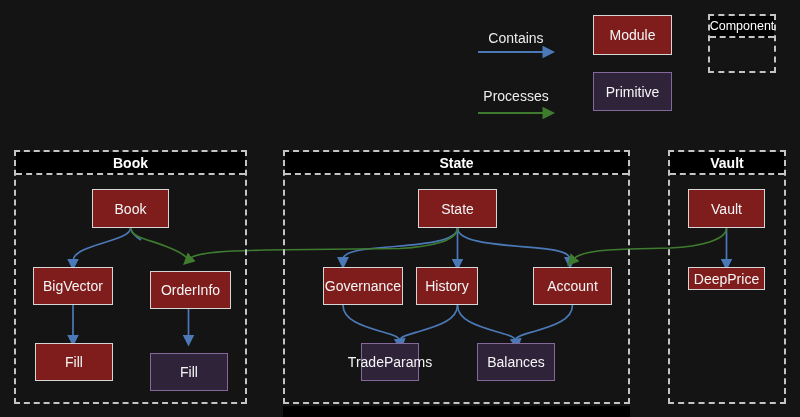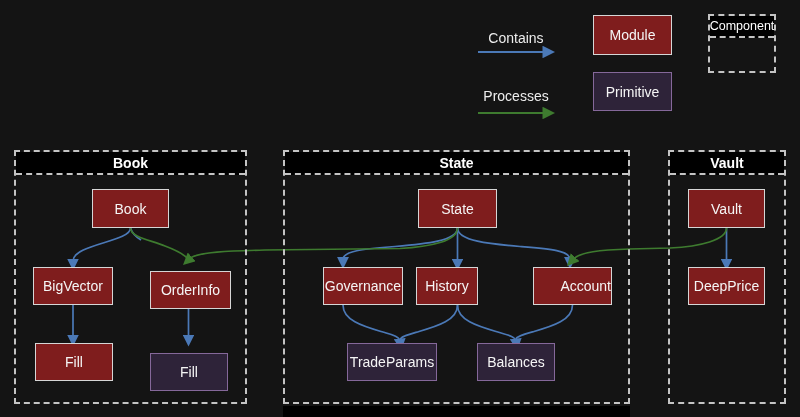--- a/index.html
+++ b/index.html
@@ -121,32 +121,32 @@
 
   <div class="node" style="left:418px;top:189px;width:79px;height:39px;">
     <span>State</span>
   </div>
   <div class="node" style="left:311px;top:267px;width:80px;height:38px;margin-left:12px;">
     <span>Governance</span>
   </div>
   <div class="node" style="left:416px;top:267px;width:62px;height:38px;justify-content:center;">
     <span>History</span>
   </div>
-  <div class="node" style="left:533px;top:267px;width:79px;height:38px;justify-content:flex-end;">
+  <div class="node" style="left:533px;top:267px;width:79px;height:38px;">
     <span>Account</span>
   </div>
-  <div class="node primitive" style="left:347px;top:343px;width:90px;height:38px;">
+  <div class="node primitive" style="left:361px;top:343px;width:58px;height:38px;">
     <span>TradeParams</span>
   </div>
   <div class="node primitive" style="left:477px;top:343px;width:78px;height:38px;">
     <span>Balances</span>
   </div>
 
   <div class="node" style="left:688px;top:189px;width:77px;height:39px;">
     <span>Vault</span>
   </div>
-  <div class="node" style="left:688px;top:267px;width:77px;height:38px;">
+  <div class="node" style="left:688px;top:267px;width:77px;height:23px;">
     <span>DeepPrice</span>
   </div>
 
   <div class="abs" id="cutoff-bar"></div>
 
 </div>
 
 </body></html>

